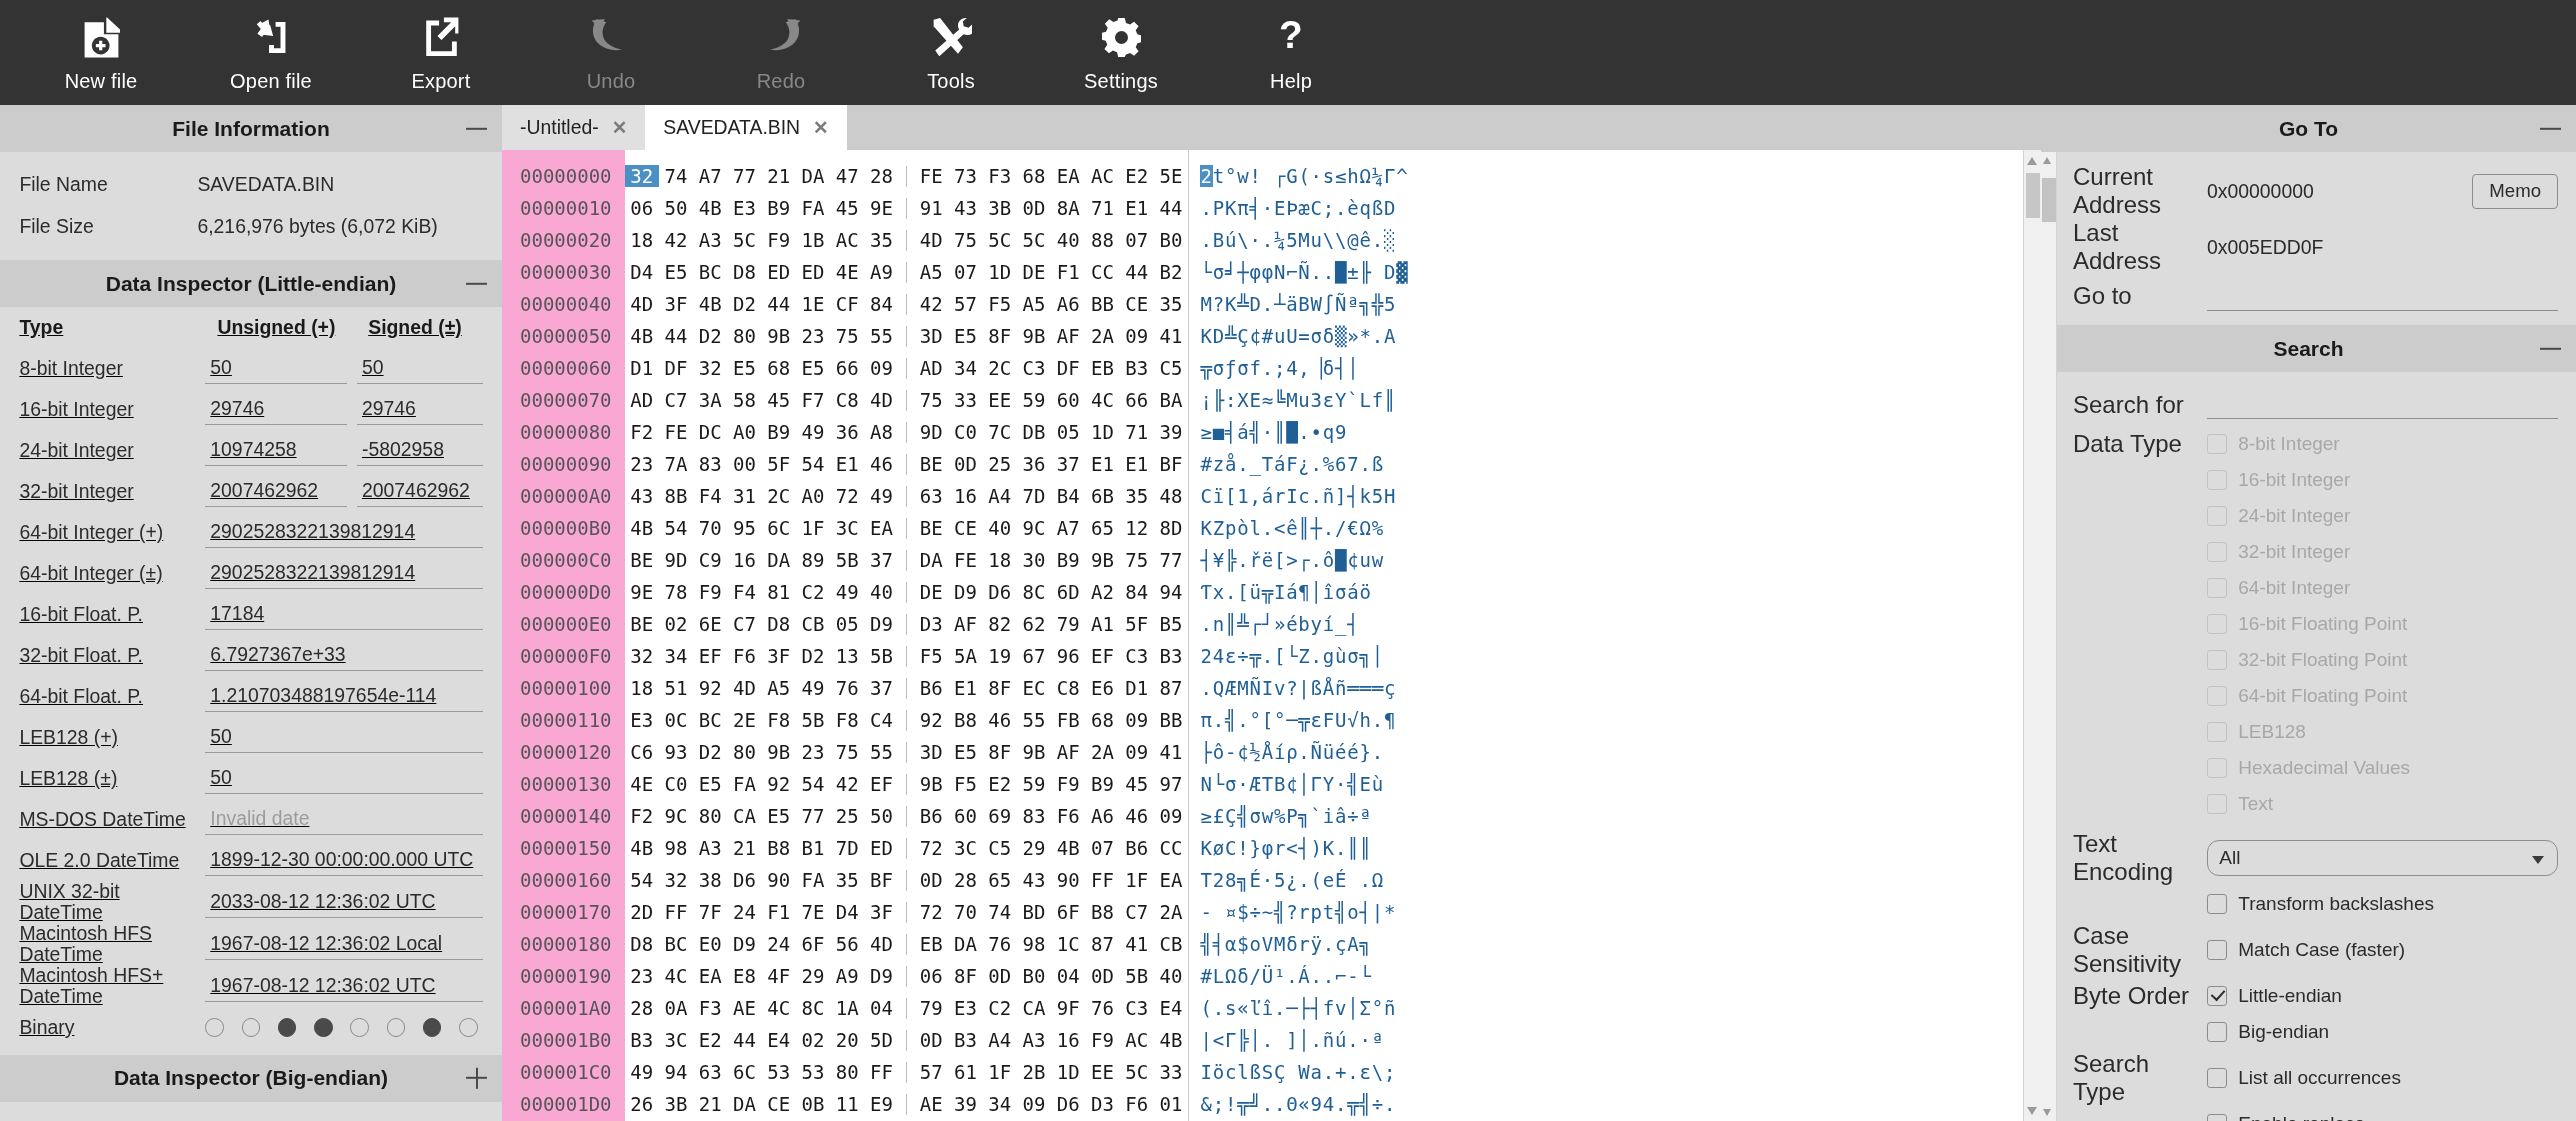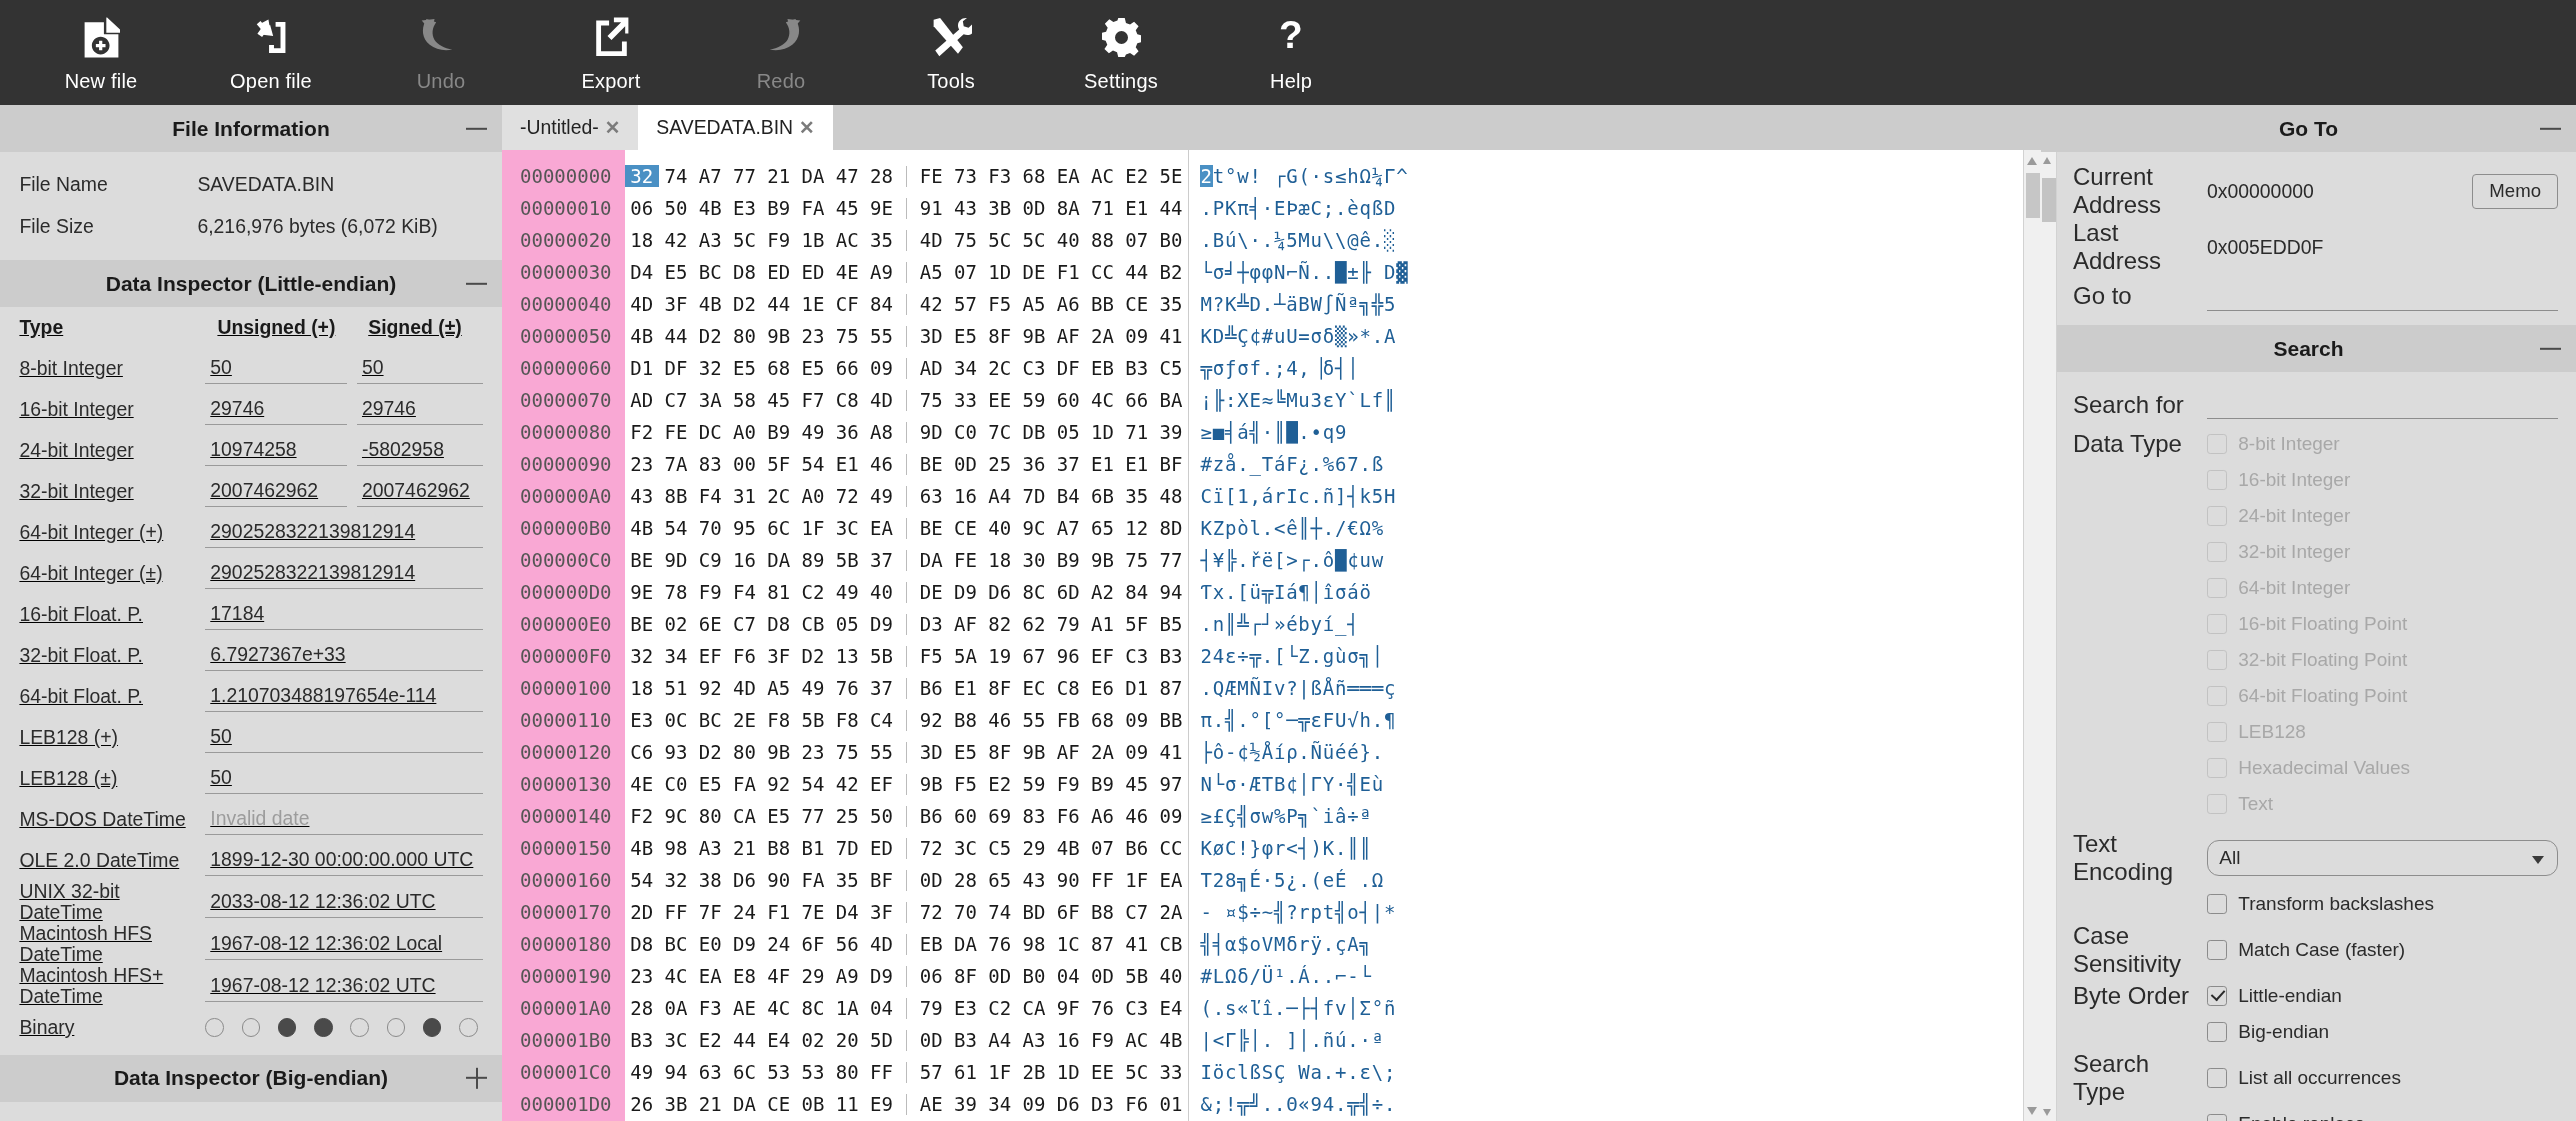--- a/index.html
+++ b/index.html
@@ -170,21 +170,21 @@
     height: 45px;
     background: #cccccc;
     display: flex;
     align-items: flex-end;
     flex: 0 0 45px;
   }
   .tab {
     height: 45px;
     display: flex;
     align-items: center;
-    gap: 6px;
+    gap: 13px;
     padding: 0 18px;
     font-size: 19.4px;
     color: #222222;
     background: #e0e0e0;
     cursor: pointer;
     justify-content: space-between;
   }
   .tab.active { background: #ffffff; }
   .tab .tab-x {
     font-size: 18.6px;
@@ -409,38 +409,38 @@
     <span class="tb-ico">
       <svg width="41" height="41" viewBox="0 0 50 50">
           <path fill="#fff" d="M14 2l10 10-4 0v12h-7V12H9L14 2z" transform="rotate(35 16 14)"></path>
           <path fill="#fff" d="M30 6h12v38H22V34h6v4h8V12h-6V6z"></path>
           <path fill="#fff" d="M6 4l12 13h-6v11H6V17H0L6 4z" transform="translate(8,0) rotate(140 9 16)"></path>
         </svg>
     </span>
     <span class="tb-label">Open file</span>
   </div>
 
+  <div class="tb-btn">
+    <span class="tb-ico">
+      <svg width="37" height="41" viewBox="0 0 46 50">
+          <path fill="#fff" d="M4 4h16v6H10v32h26V30h6v18H4V4z"></path>
+          <path fill="#fff" d="M44 0H26v6h9L18 23l5 5L40 11v9h4V0z"></path>
+        </svg>
+    </span>
+    <span class="tb-label">Export</span>
+  </div>
+
   <div class="tb-btn disabled">
     <span class="tb-ico">
       <svg width="42" height="37" viewBox="0 0 52 46">
           <path fill="#888" d="M6 4C2 12 2 24 12 32c7 6 18 8 28 6-10-2-18-6-22-12-4-7-3-15 2-22L8 0 6 4z"></path>
           <path fill="#888" d="M2 2l16-2-4 16L2 2z"></path>
         </svg>
     </span>
     <span class="tb-label">Undo</span>
-  </div>
-
-  <div class="tb-btn">
-    <span class="tb-ico">
-      <svg width="37" height="41" viewBox="0 0 46 50">
-          <path fill="#fff" d="M4 4h16v6H10v32h26V30h6v18H4V4z"></path>
-          <path fill="#fff" d="M44 0H26v6h9L18 23l5 5L40 11v9h4V0z"></path>
-        </svg>
-    </span>
-    <span class="tb-label">Export</span>
   </div>
 
   <div class="tb-btn disabled">
     <span class="tb-ico">
       <svg width="42" height="37" viewBox="0 0 52 46">
           <path fill="#888" d="M46 4C50 12 50 24 40 32c-7 6-18 8-28 6 10-2 18-6 22-12 4-7 3-15-2-22L44 0l2 4z"></path>
           <path fill="#888" d="M50 2L34 0l4 16L50 2z"></path>
         </svg>
     </span>
     <span class="tb-label">Redo</span>

